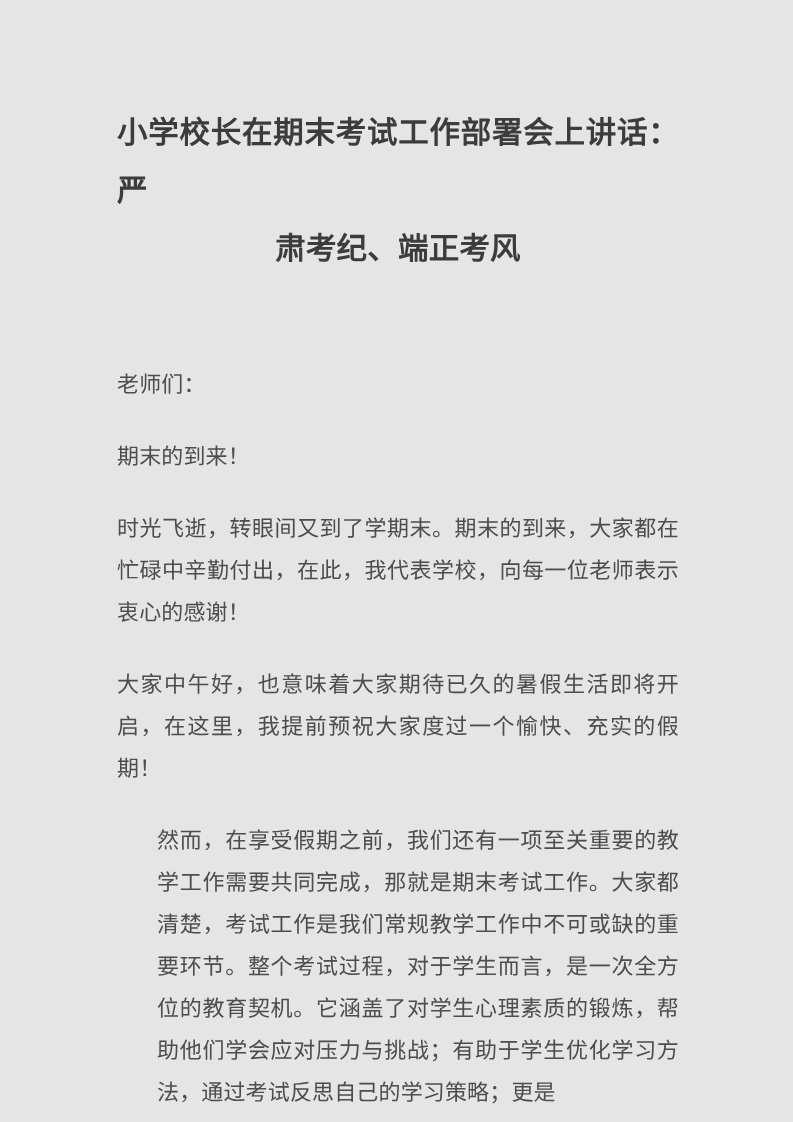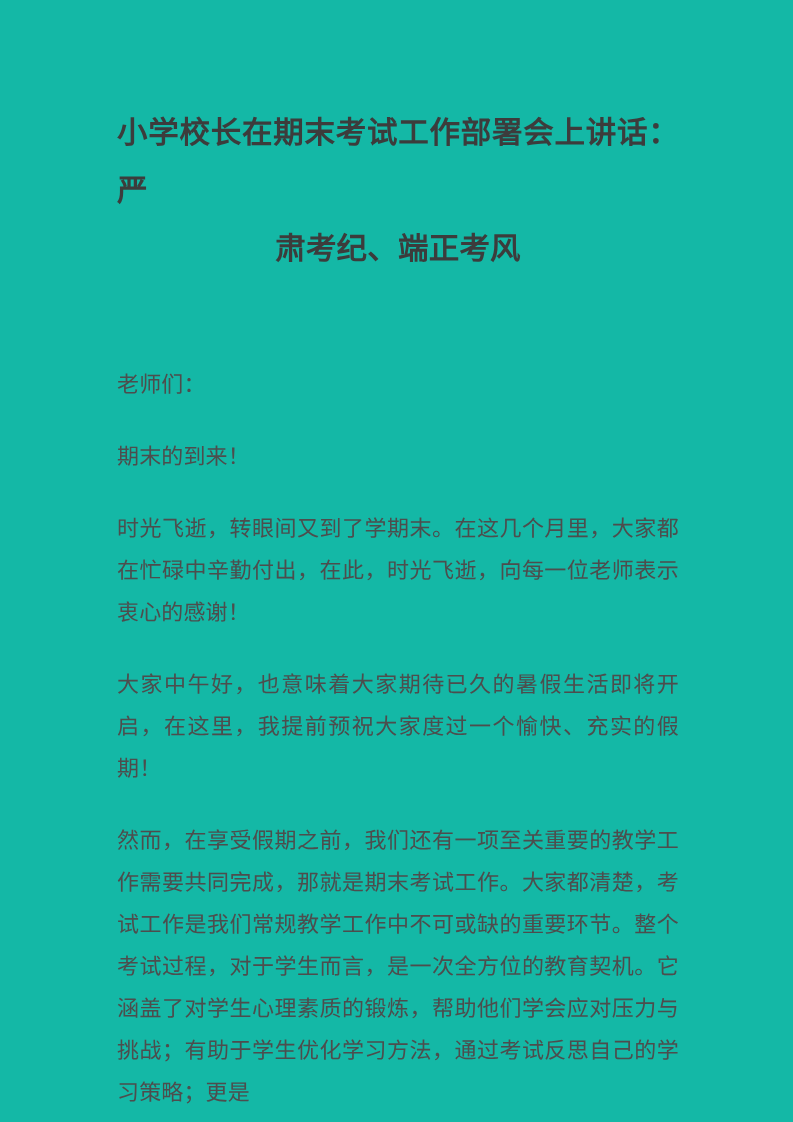--- a/index.html
+++ b/index.html
@@ -12,21 +12,21 @@
   body {
     font-family: "DejaVu Serif", "Liberation Serif", serif;
     -webkit-font-smoothing: antialiased;
   }
 
   .page {
     position: relative;
     width: 793px;
     height: 1122px;
     margin: 0 auto;
-    background: #14b8a6;
+    background: #e5e5e5;
     overflow: hidden;
     box-sizing: border-box;
   }
 
   .doc-body {
     position: absolute;
     left: 117px;
     top: 104px;
     width: 562px;
   }
@@ -70,20 +70,21 @@
     color: #4d4d4d;
     text-align: justify;
     text-justify: inter-ideograph;
     margin: 0 0 30px 0;
     letter-spacing: 0.15px;
     word-break: break-all;
   }
 
   .para:last-child {
     margin-bottom: 0;
+    margin-left: 40px;
   }
 
   
   .para-short {
     text-align: left;
   }
 </style>
 </head>
 <body>
 
@@ -95,21 +96,21 @@
       <span class="title-line title-line-1">小学校长在期末考试工作部署会上讲话：严</span>
       <span class="title-line title-line-2">肃考纪、端正考风</span>
     </h1>
 
     <div class="para-stack">
 
       <p class="para para-short">老师们：</p>
 
       <p class="para para-short">期末的到来！</p>
 
-      <p class="para">时光飞逝，转眼间又到了学期末。在这几个月里，大家都在忙碌中辛勤付出，在此，时光飞逝，向每一位老师表示衷心的感谢！</p>
+      <p class="para">时光飞逝，转眼间又到了学期末。期末的到来，大家都在忙碌中辛勤付出，在此，我代表学校，向每一位老师表示衷心的感谢！</p>
 
       <p class="para">大家中午好，也意味着大家期待已久的暑假生活即将开启，在这里，我提前预祝大家度过一个愉快、充实的假期！</p>
 
       <p class="para">然而，在享受假期之前，我们还有一项至关重要的教学工作需要共同完成，那就是期末考试工作。大家都清楚，考试工作是我们常规教学工作中不可或缺的重要环节。整个考试过程，对于学生而言，是一次全方位的教育契机。它涵盖了对学生心理素质的锻炼，帮助他们学会应对压力与挑战；有助于学生优化学习方法，通过考试反思自己的学习策略；更是</p>
 
     </div>
 
   </div>
 
 </div>

